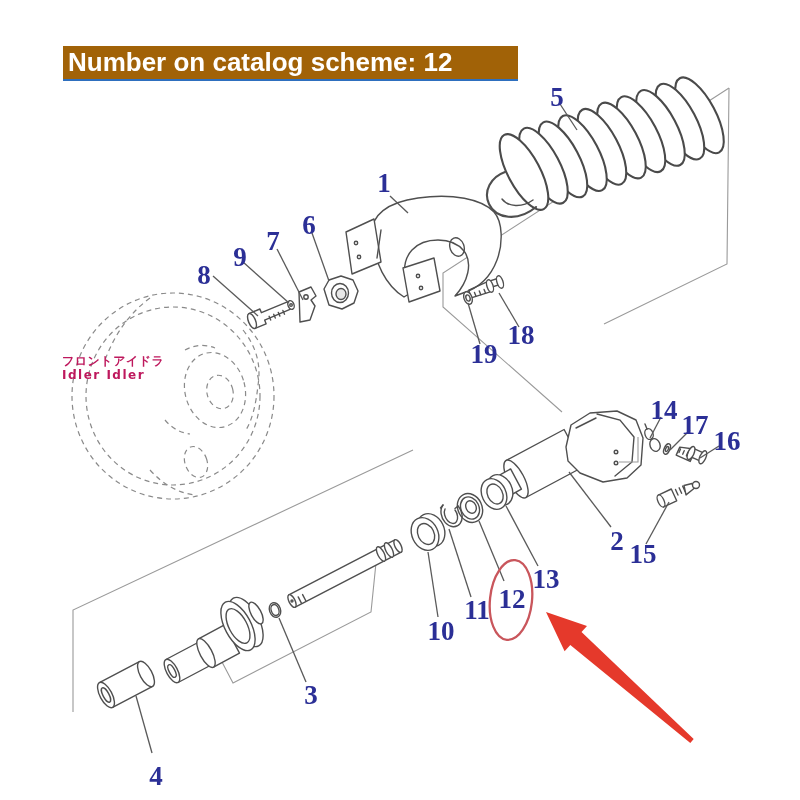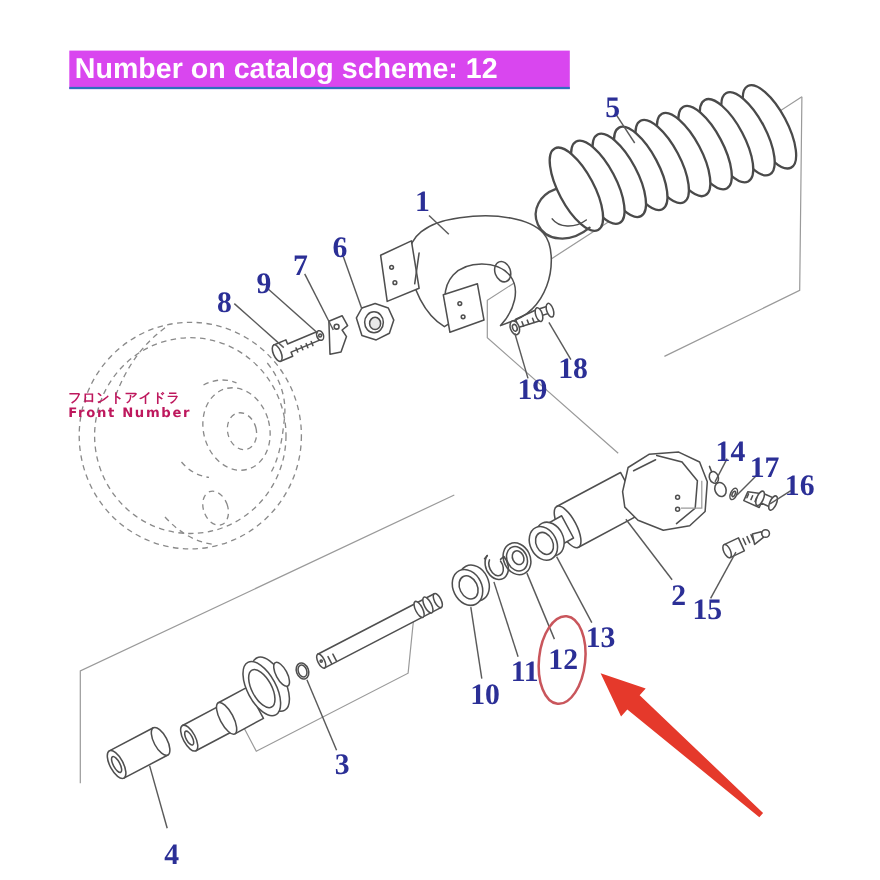--- a/index.html
+++ b/index.html
@@ -1,19 +1,19 @@
 <!DOCTYPE html>
 <html><head>
 <meta charset="utf-8">
 <style>
   html,body{margin:0;padding:0;background:#ffffff;}
   #stage{position:relative;width:800px;height:800px;background:#ffffff;overflow:hidden;
          font-family:"Liberation Sans",sans-serif;}
   #title-bar{position:absolute;left:63px;top:46px;width:450px;height:33px;
-             background:#d946ef;border-bottom:2px solid #2e6fbe;color:#ffffff;
+             background:#a16207;border-bottom:2px solid #2e6fbe;color:#ffffff;
              font-weight:bold;font-size:26px;line-height:33px;padding-left:5px;
              letter-spacing:0px;white-space:nowrap;}
   #watermark{position:absolute;left:292px;top:362px;font-weight:bold;font-size:46px;
              letter-spacing:-1px;opacity:0.85;white-space:nowrap;
              font-family:"Liberation Sans",sans-serif;}
   .wl0{color:#5f86c0}.wl1{color:#6f97cc}.wl2{color:#86a6d4}.wl3{color:#dfa35f}
   .wl4{color:#e8bd8a}.wl5{color:#e2ac72}.wl6{color:#b7ab9d}.wl7{color:#7796c8}
   #idler-caption{position:absolute;left:62px;top:354px;color:#be185d;
                  font-family:"DejaVu Sans",sans-serif;font-weight:bold;
                  font-size:12px;line-height:14px;}
@@ -257,16 +257,16 @@
     <text class="plabel" x="521" y="344">18</text>
     <text class="plabel" x="484" y="363">19</text>
   </g>
 </svg>
 
   <div id="title-bar">Number on catalog scheme: 12</div>
 
 
   <div id="idler-caption">
     <div class="ja">フロントアイドラ</div>
-    <div class="en">Front Number</div>
+    <div class="en">Idler Idler</div>
   </div>
 
 </div>
 
 </body></html>

